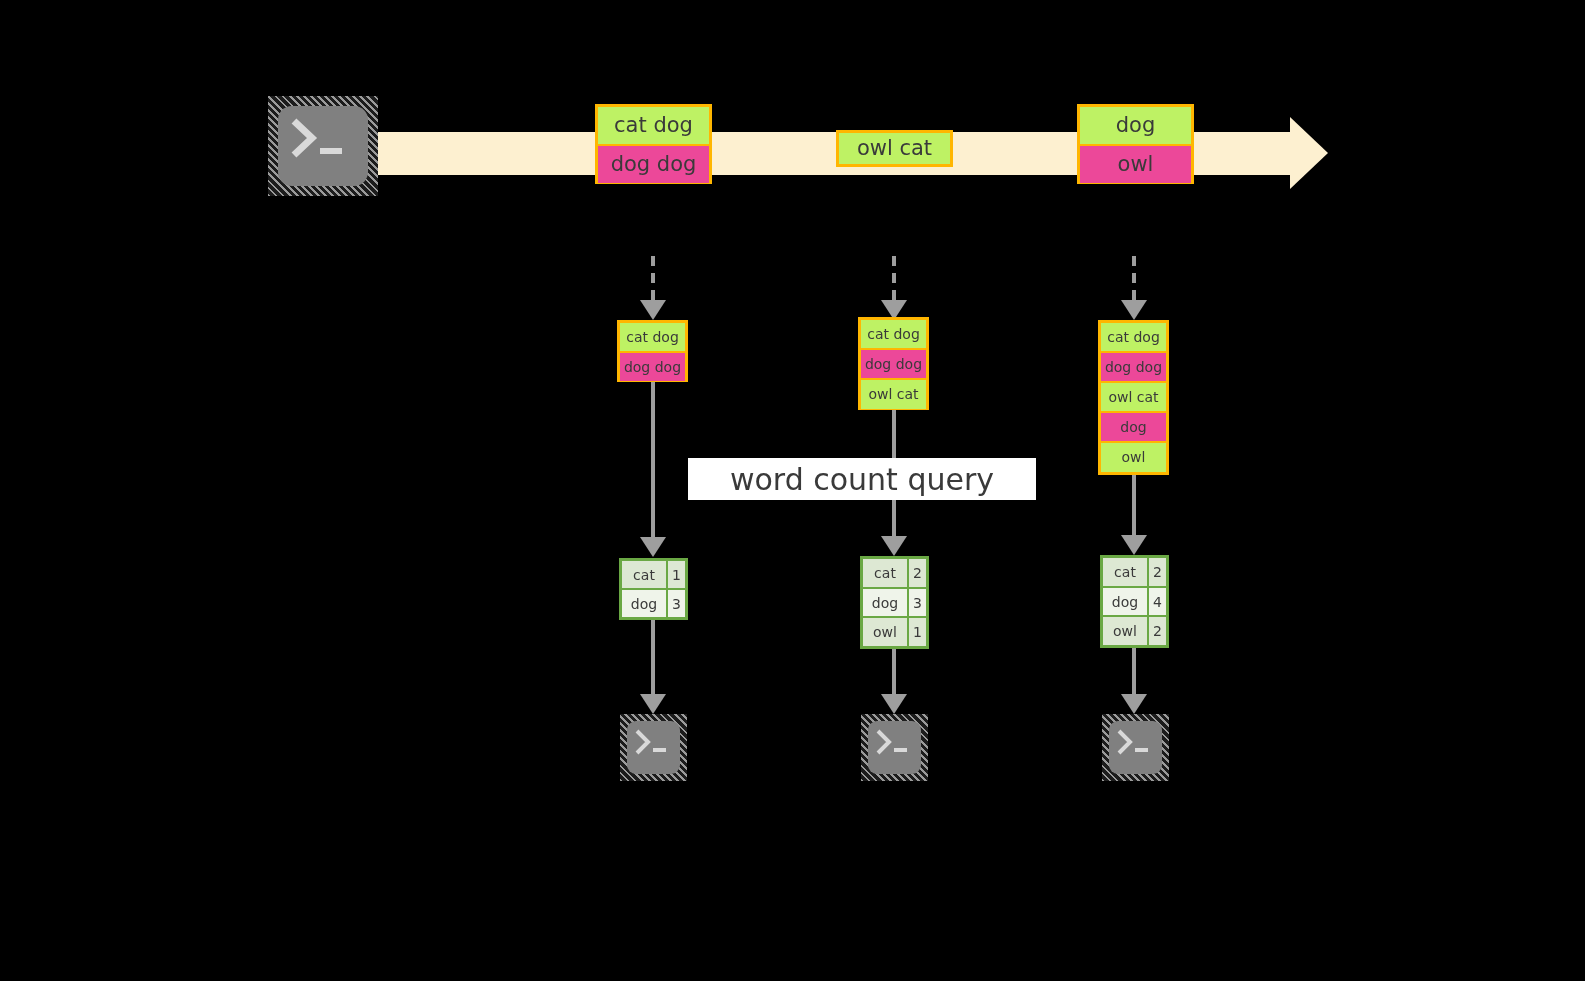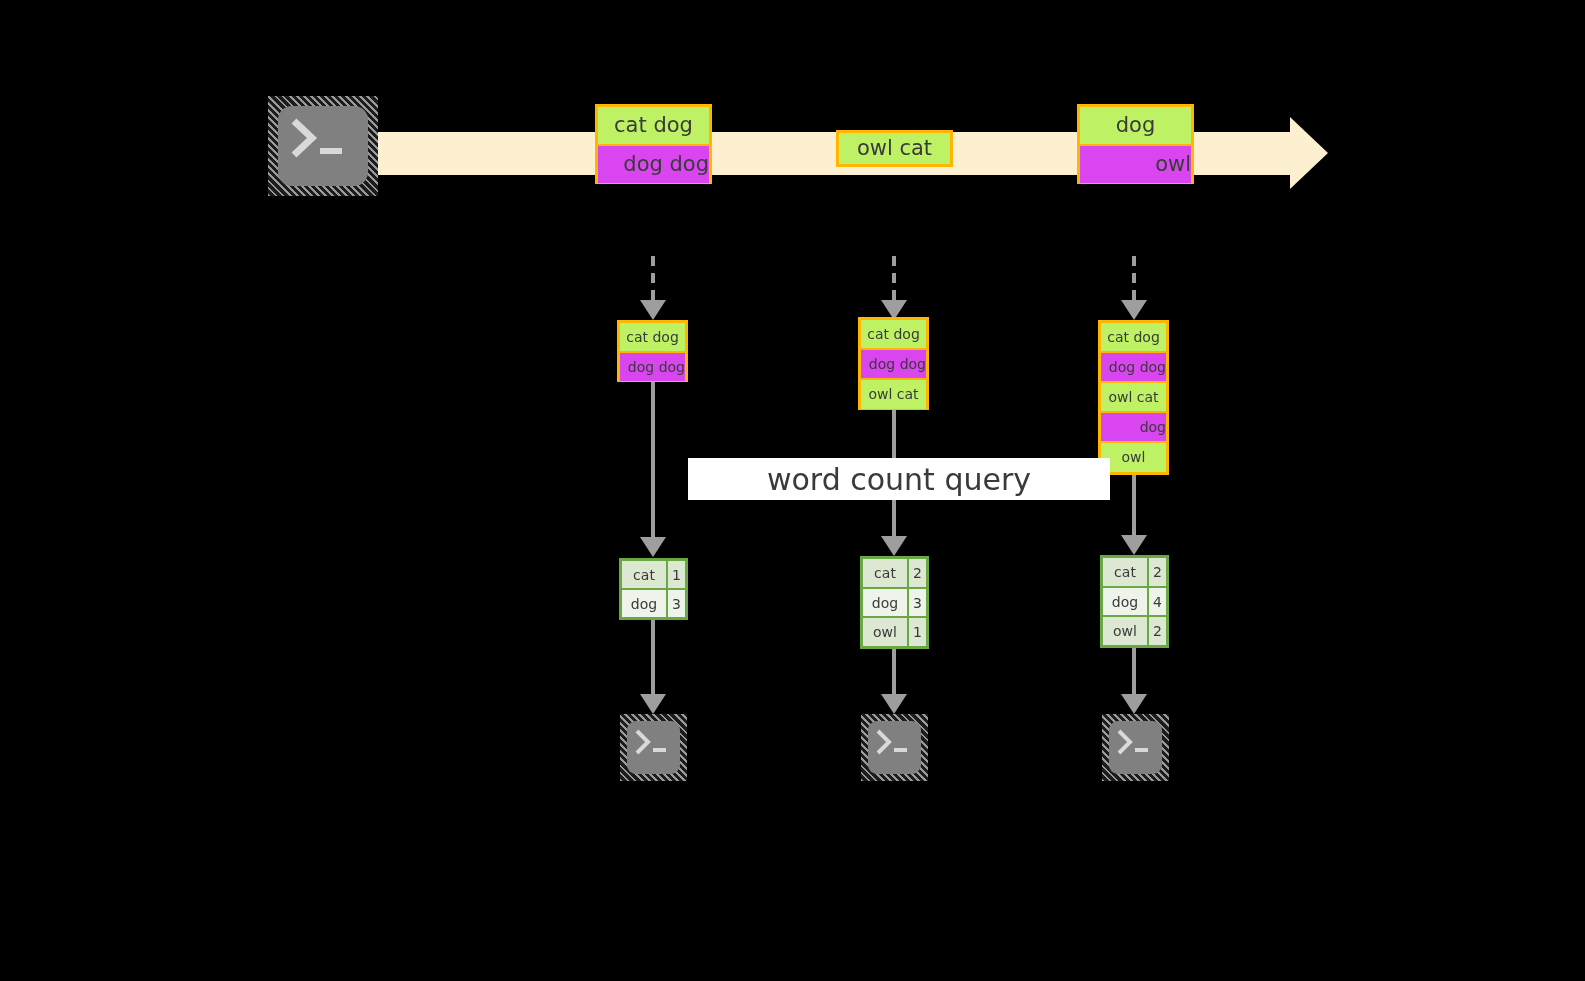--- a/index.html
+++ b/index.html
@@ -19,21 +19,21 @@
        background:repeating-linear-gradient(45deg,#9a9a9a 0 2px,#1c1c1c 2px 5px);}
   .term .face{position:absolute;background:#808080;border-radius:14px;}
   .term svg{position:absolute;}
 
   
   .msgbox{position:absolute;box-sizing:border-box;border:3px solid #ffb600;
        background:#fdf1e3;}
   .msgrow{box-sizing:border-box;color:#3a3a3a;text-align:center;
        white-space:nowrap;overflow:hidden;}
   .msgrow.dark{background:#bef264;}
-  .msgrow.light{background:#d946ef;text-align:right;}
+  .msgrow.light{background:#ec4899;}
   .msgrow + .msgrow{border-top:2px solid #ffb600;}
 
   
   .tbl{position:absolute;box-sizing:border-box;border:3px solid #6aa844;
        background:#eef3e9;display:flex;flex-direction:column;}
   .trow{display:flex;flex:1 1 auto;box-sizing:border-box;}
   .trow + .trow{border-top:2px solid #6aa844;}
   .trow.dark .tcell{background:#dde8d3;}
   .trow.light .tcell{background:#eff4ea;}
   .tcell{box-sizing:border-box;color:#3a3a3a;display:flex;align-items:center;
@@ -202,15 +202,15 @@
   </div>
   <div class="term" style="left:1102px;top:714px;width:67px;height:67px;">
     <div class="hatch"></div>
     <div class="face" style="left:7px;top:7px;width:53px;height:53px;border-radius:9px;"></div>
     <svg width="67" height="67" viewBox="0 0 67 67">
       <path d="M17 17 L28 28 L17 39" stroke="#d9d9d9" stroke-width="4" fill="none"></path>
       <rect x="33" y="34" width="13" height="4" fill="#d9d9d9"></rect>
     </svg>
   </div>
 
-  <div class="query-band" style="left:688px;top:458px;width:422px;height:42px;font-size:30px;">word count query</div>
+  <div class="query-band" style="left:688px;top:458px;width:348px;height:42px;font-size:30px;">word count query</div>
 
 </div>
 
 </body></html>

